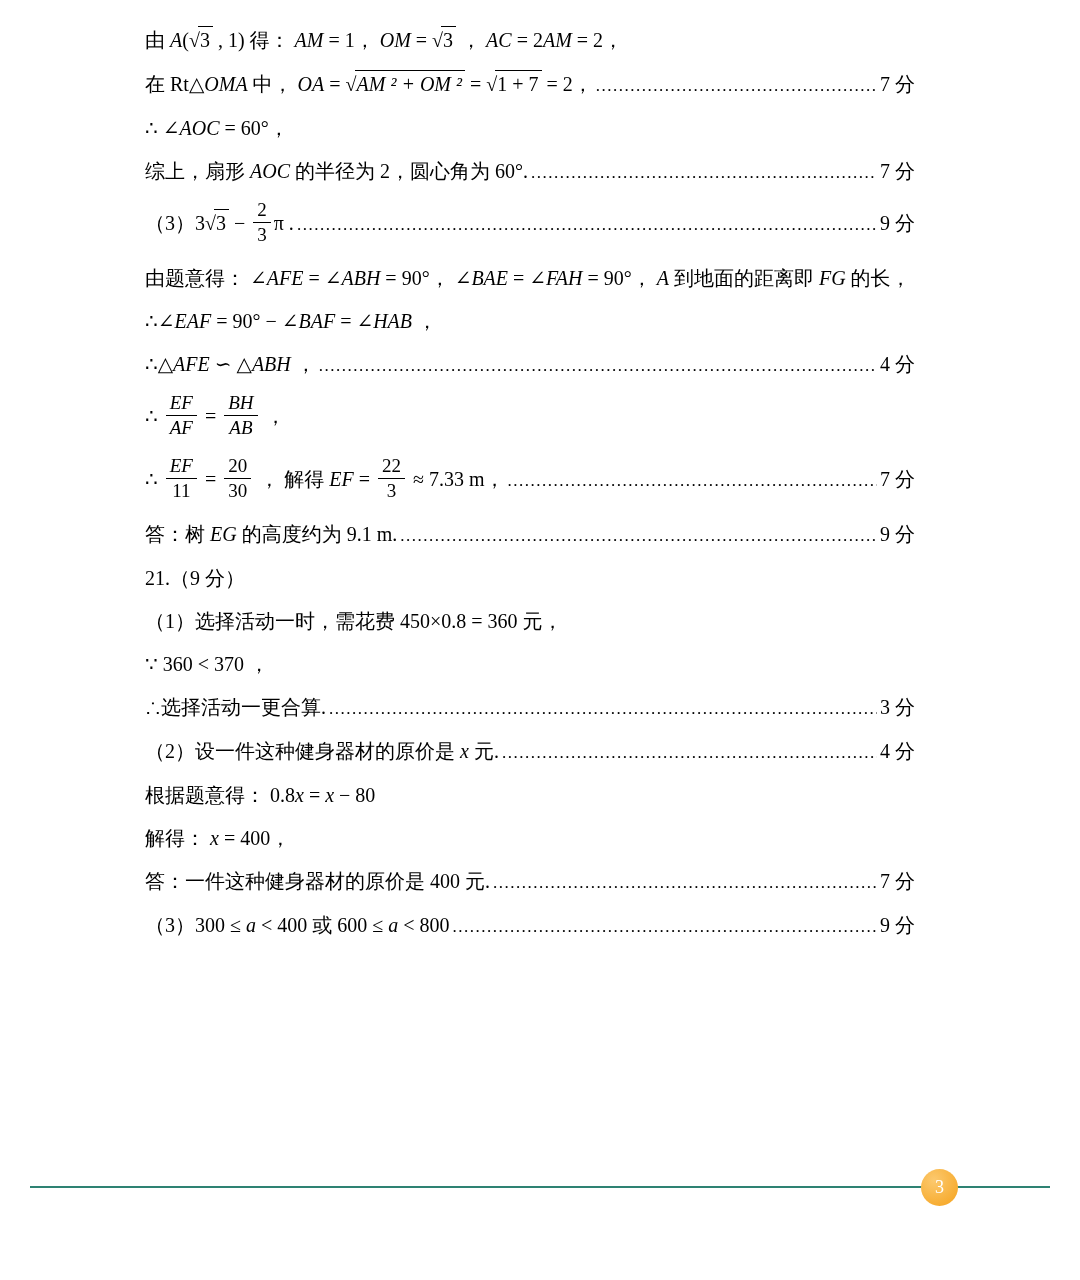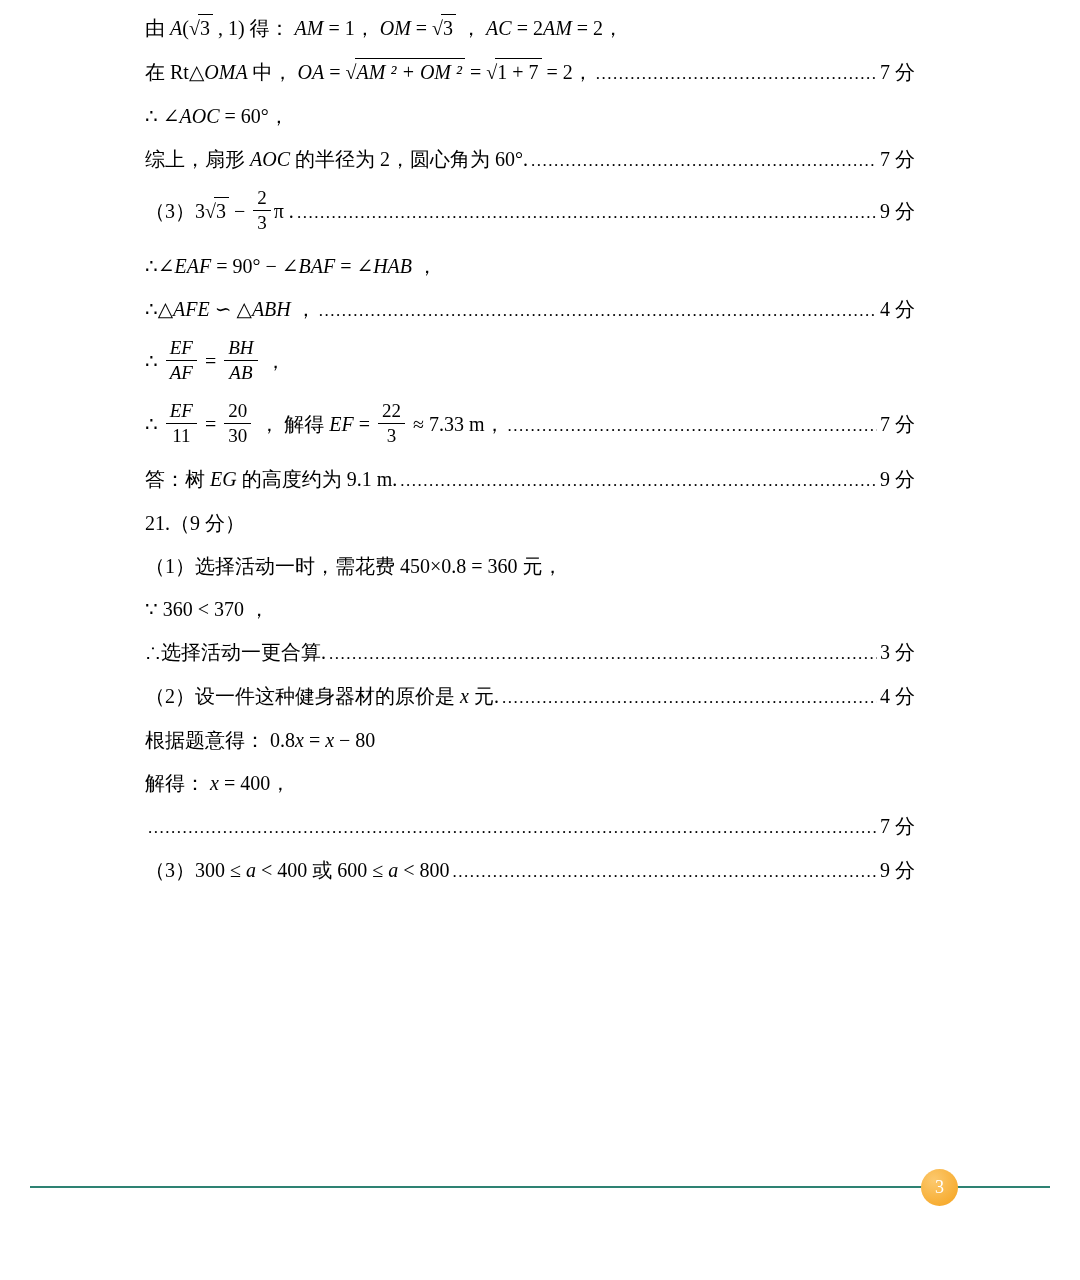--- a/index.html
+++ b/index.html
@@ -6,21 +6,21 @@
   html, body { width:1080px; height:1280px; }
   body {
     background:#ffffff;
     color:#000000;
     font-family:"Liberation Serif","DejaVu Serif",serif;
     position:relative;
     overflow:hidden;
   }
   .doc {
     position:absolute;
-    top:14px;
+    top:26px;
     left:145px;
     width:770px;
   }
   .line {
     display:flex;
     align-items:baseline;
     font-size:20px;
     line-height:27px;
     margin-bottom:16px;
   }
@@ -107,20 +107,23 @@
     </div>
     <div class="line">
       <span class="content"><span>（3）3</span><span class="sqrt"><span class="rad">√</span><span class="radicand">3</span></span><span> − </span><span class="frac">
           <span class="fnum">2</span>
           <span class="fden">3</span>
         </span><span>π .</span></span>
       <span class="leader">................................................................................................................................................................................................................................................................................................................................................................................................................</span>
       <span class="score">9 分</span>
     </div>
     <div class="line">
+      <span class="content"><span>由题意得： ∠</span><span class="math-it">AFE</span><span> = ∠</span><span class="math-it">ABH</span><span> = 90°， ∠</span><span class="math-it">BAE</span><span> = ∠</span><span class="math-it">FAH</span><span> = 90°， </span><span class="math-it">A</span><span> 到地面的距离即 </span><span class="math-it">FG</span><span> 的长，</span></span>
+    </div>
+    <div class="line">
       <span class="content"><span>∴∠</span><span class="math-it">EAF</span><span> = 90° − ∠</span><span class="math-it">BAF</span><span> = ∠</span><span class="math-it">HAB</span><span> ，</span></span>
     </div>
     <div class="line">
       <span class="content"><span>∴△</span><span class="math-it">AFE</span><span> ∽ △</span><span class="math-it">ABH</span><span> ，</span></span>
       <span class="leader">................................................................................................................................................................................................................................................................................................................................................................................................................</span>
       <span class="score">4 分</span>
     </div>
     <div class="line">
       <span class="content"><span>∴ </span><span class="frac">
           <span class="fnum math-it">EF</span>
@@ -168,20 +171,21 @@
       <span class="leader">................................................................................................................................................................................................................................................................................................................................................................................................................</span>
       <span class="score">4 分</span>
     </div>
     <div class="line">
       <span class="content"><span>根据题意得： 0.8</span><span class="math-it">x</span><span> = </span><span class="math-it">x</span><span> − 80</span></span>
     </div>
     <div class="line">
       <span class="content"><span>解得： </span><span class="math-it">x</span><span> = 400，</span></span>
     </div>
     <div class="line">
+      <span class="content"><span>答：一件这种健身器材的原价是 400 元.</span></span>
       <span class="leader">................................................................................................................................................................................................................................................................................................................................................................................................................</span>
       <span class="score">7 分</span>
     </div>
     <div class="line">
       <span class="content"><span>（3）300 ≤ </span><span class="math-it">a</span><span> &lt; 400 或 600 ≤ </span><span class="math-it">a</span><span> &lt; 800</span></span>
       <span class="leader">................................................................................................................................................................................................................................................................................................................................................................................................................</span>
       <span class="score">9 分</span>
     </div>
   </div>
 

